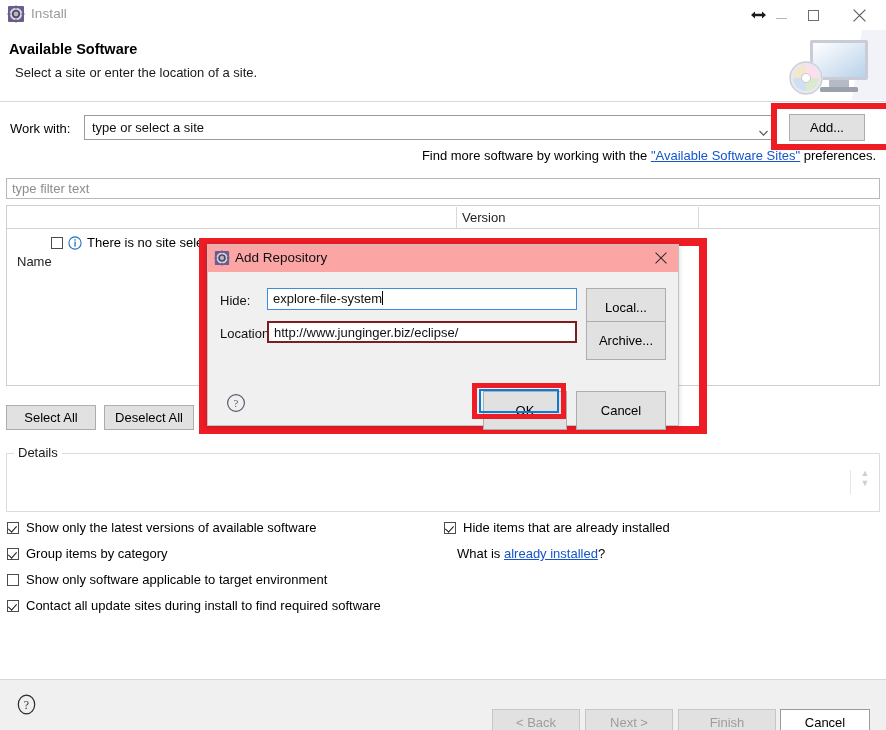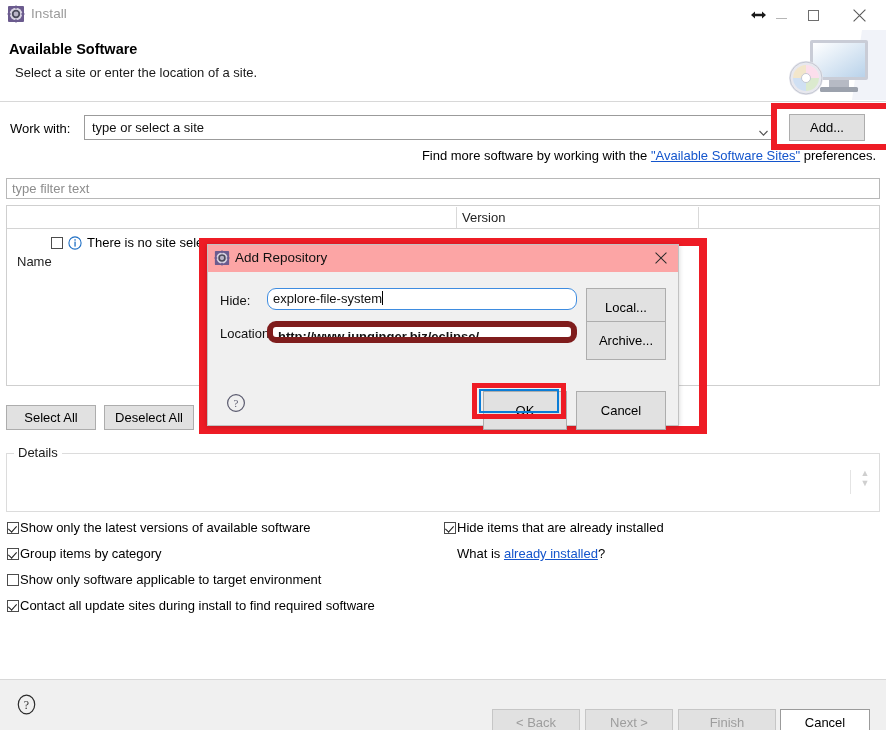--- a/index.html
+++ b/index.html
@@ -145,21 +145,21 @@
   .det-scroll {
     position: absolute; left: 858px; top: 468px; width: 14px; height: 30px;
     color: #cfcfcf; font-size: 9px; line-height: 10px; text-align: center;
   }
   .det-scroll-bar {
     position: absolute; left: 850px; top: 470px; width: 1px; height: 24px; background: #e4e4e4;
   }
 
   
   .opt {
-    position: absolute; display: flex; align-items: center; gap: 1px; font-size: 13px; text-align: right;
+    position: absolute; display: flex; align-items: center; gap: 7px; font-size: 13px; text-align: right;
   }
   .opt-l { left: 7px; }
   .opt-r { left: 444px; }
   .whatis {
     position: absolute; left: 457px; top: 546px; font-size: 13px;
   }
 
   
   .bottom-sep {
     position: absolute; left: 0; top: 679px; width: 886px; height: 1px; background: #d8d8d8;
@@ -196,24 +196,24 @@
   .dlg-title {
     position: absolute; left: 27px; top: 5px; font-size: 13.5px; color: #111;
   }
   .dlg-close {
     position: absolute; right: 6px; top: 3px; width: 22px; height: 20px;
     display: flex; align-items: center; justify-content: center;
   }
   .dlg-row-lbl { position: absolute; font-size: 13px; color: #111; }
   .dlg-input {
     position: absolute; height: 22px; background: #ffffff; font-size: 13px;
-    padding-left: 5px; line-height: 20px; color: #111; white-space: nowrap; overflow: hidden; border-radius: 9px;
+    padding-left: 5px; line-height: 20px; color: #111; white-space: nowrap; overflow: hidden;
   }
   .dlg-input.focused { border: 1px solid #3e8ce0; }
-  .dlg-input.plain   { border: 6px solid #7f1d1d; font-weight: bold; }
+  .dlg-input.plain   { border: 2px solid #7f1d1d; }
   .caret {
     display: inline-block; width: 1px; height: 14px; background: #000;
     vertical-align: -2px; margin-left: 0px;
   }
   .dlg-btn {
     position: absolute; height: 39px; background: #e1e1e1; border: 1px solid #adadad;
     font-size: 13px; display: flex; align-items: center; justify-content: center;
   }
   .dlg-help { position: absolute; left: 18px; top: 148px; width: 20px; height: 20px; }
   .hl-ok {

